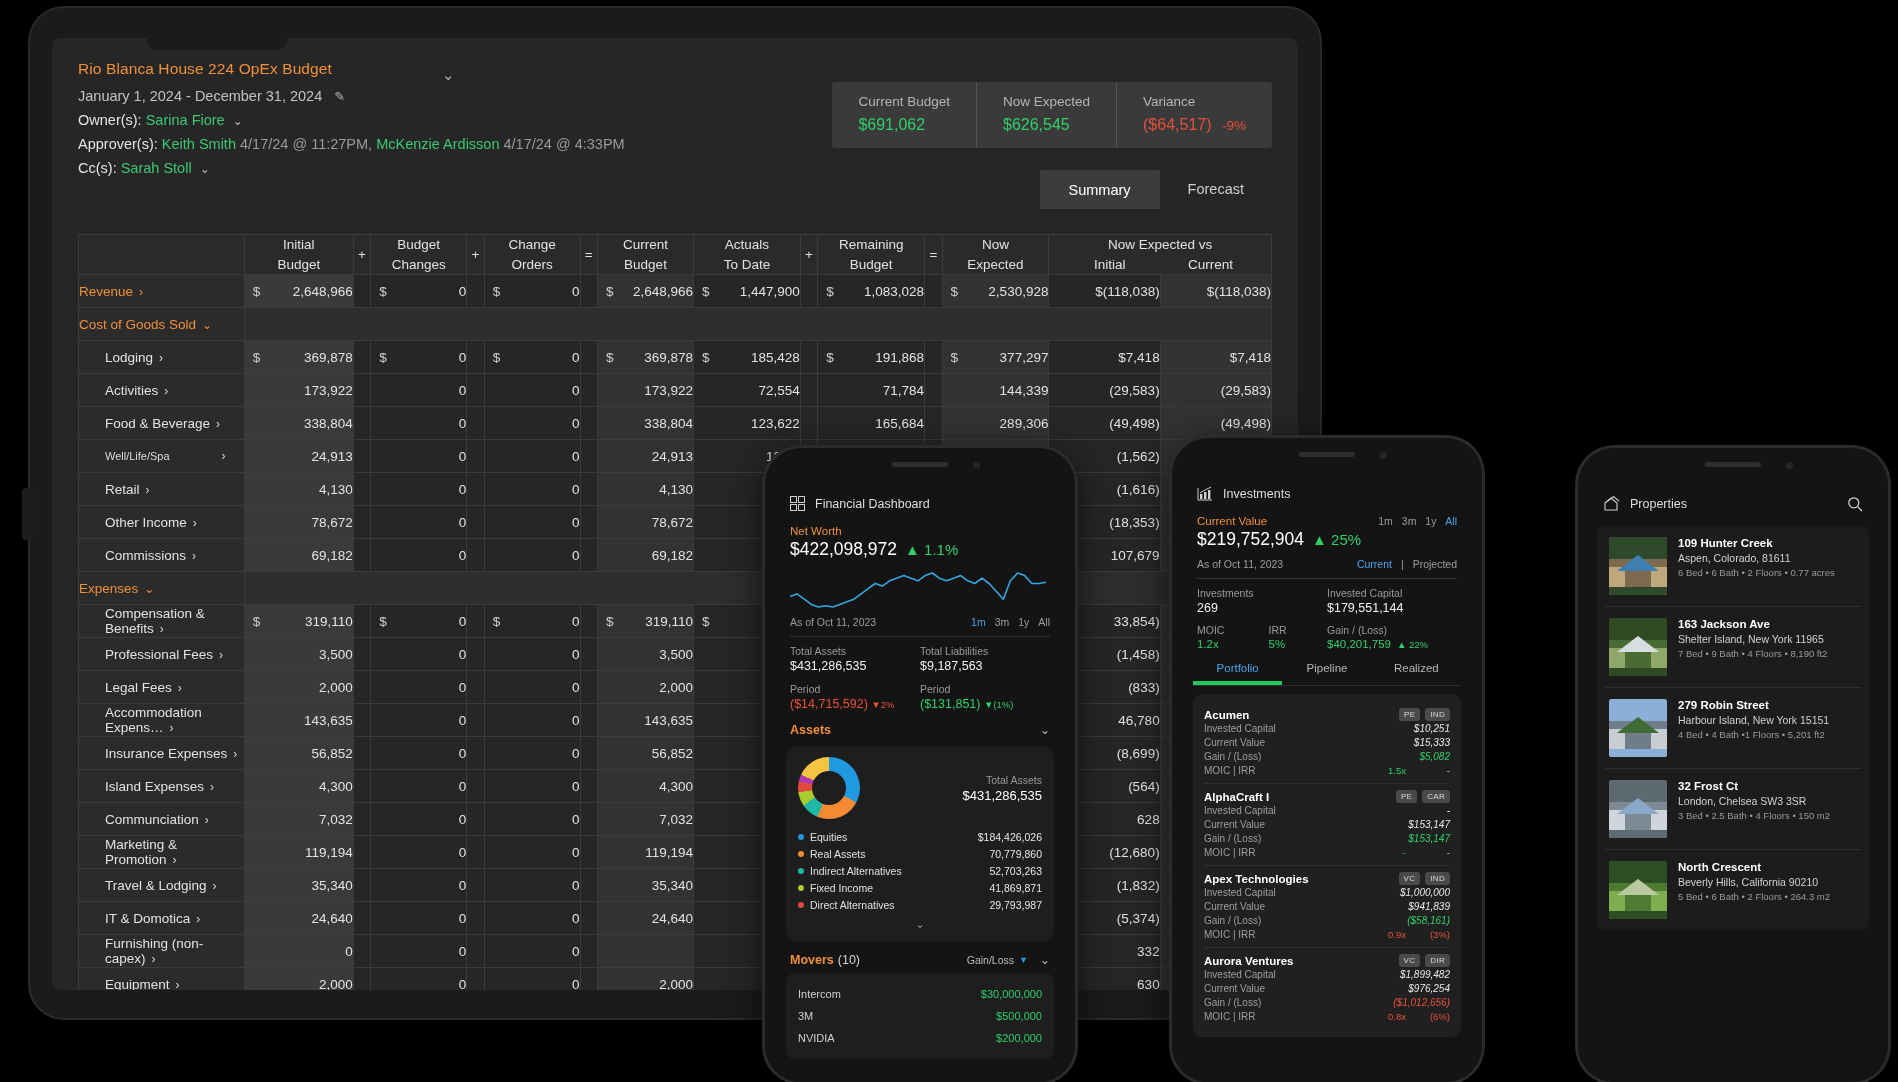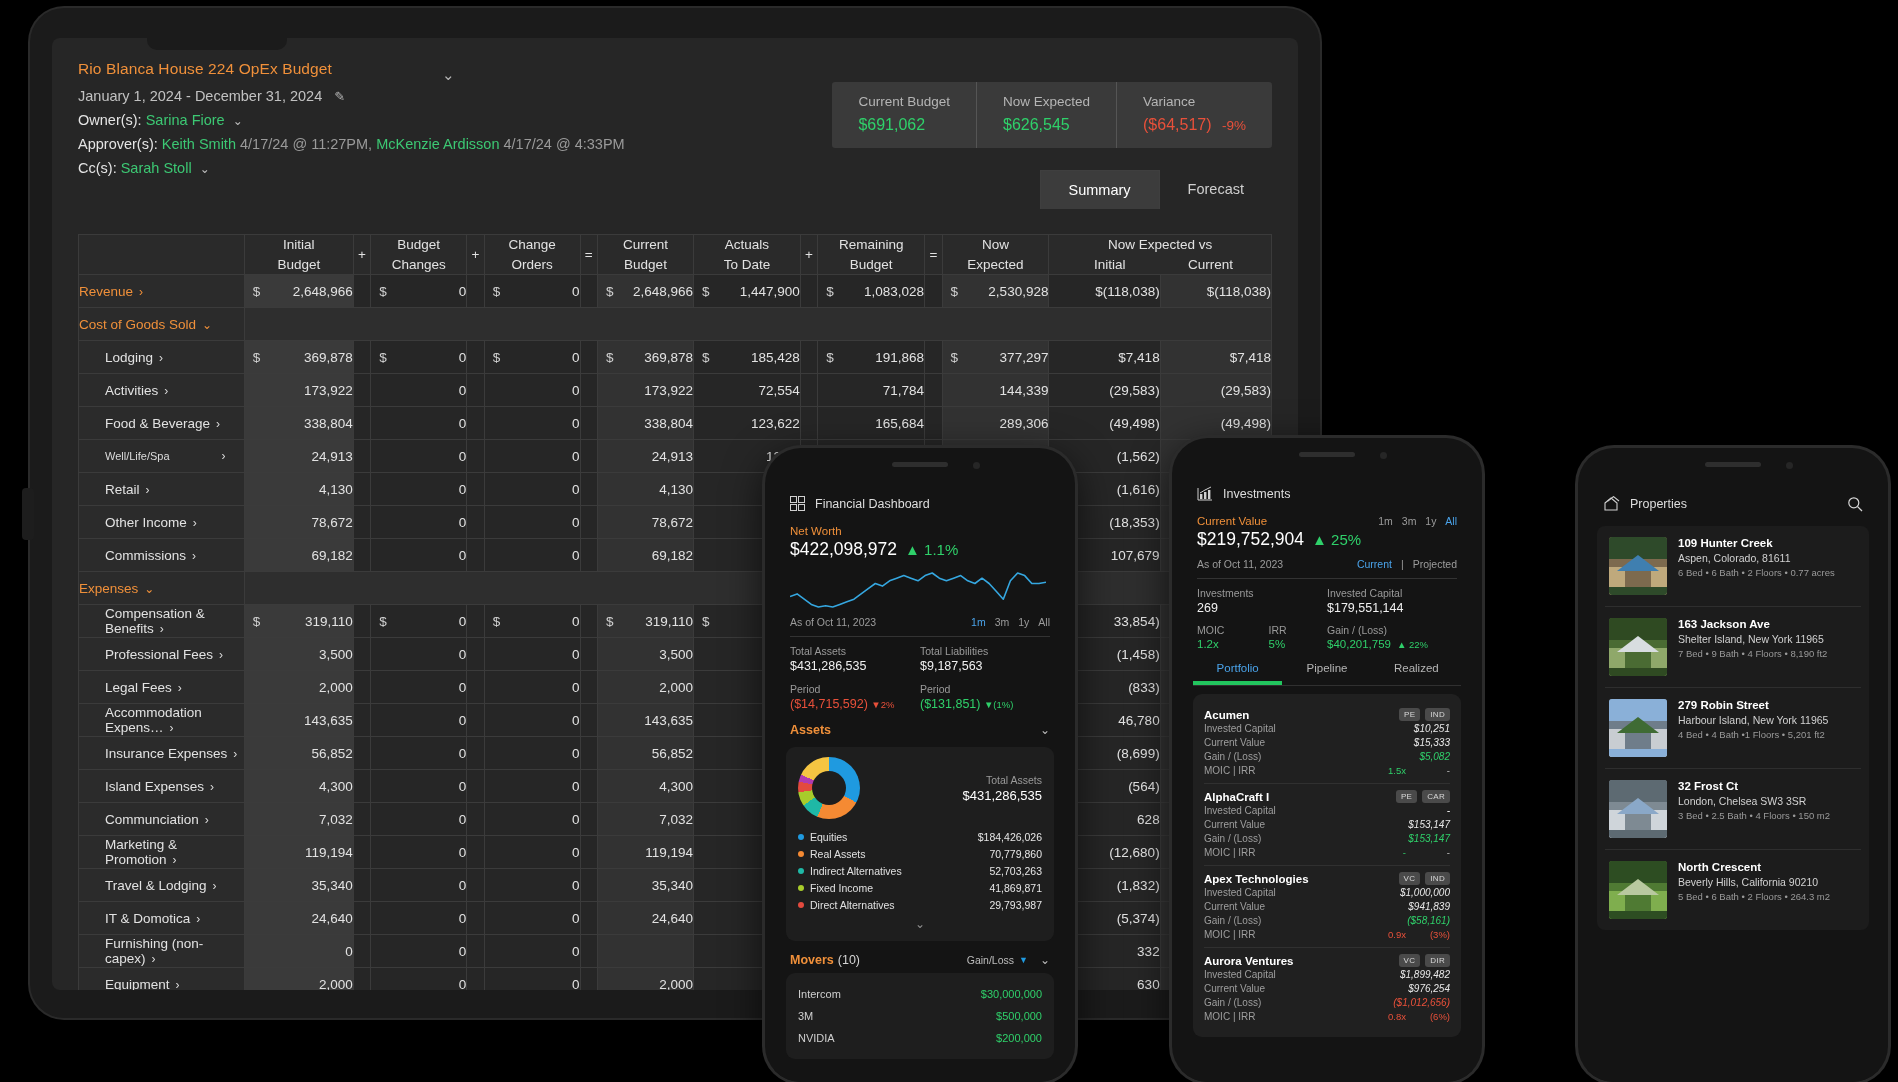--- a/index.html
+++ b/index.html
@@ -1097,21 +1097,21 @@
                 <rect width="58" height="58" fill="#6f7d8a"></rect>
                 <rect y="0" width="58" height="22" fill="#8ab0d8"></rect>
                 <rect y="30" width="58" height="28" fill="#c8cdd2"></rect>
                 <polygon points="8,34 29,18 50,34" fill="#3f6b34"></polygon>
                 <rect x="16" y="34" width="26" height="16" fill="#6f7d8a"></rect>
                 <rect x="0" y="50" width="58" height="8" fill="#8ab0d8"></rect>
               </svg>
             </div>
             <div class="pinfo">
               <div class="pname">279 Robin Street</div>
-              <div class="paddr">Harbour Island, New York 11965</div>
+              <div class="paddr">Harbour Island, New York 15151</div>
               <div class="pdet">4 Bed • 4 Bath •1 Floors • 5,201 ft2</div>
             </div>
           </div>
           <div class="prow">
             <div class="pthumb">
               <svg width="58" height="58" viewBox="0 0 58 58">
                 <rect width="58" height="58" fill="#7e8a93"></rect>
                 <rect y="0" width="58" height="22" fill="#5d6a72"></rect>
                 <rect y="30" width="58" height="28" fill="#cfd5da"></rect>
                 <polygon points="8,34 29,18 50,34" fill="#8aa8c8"></polygon>

